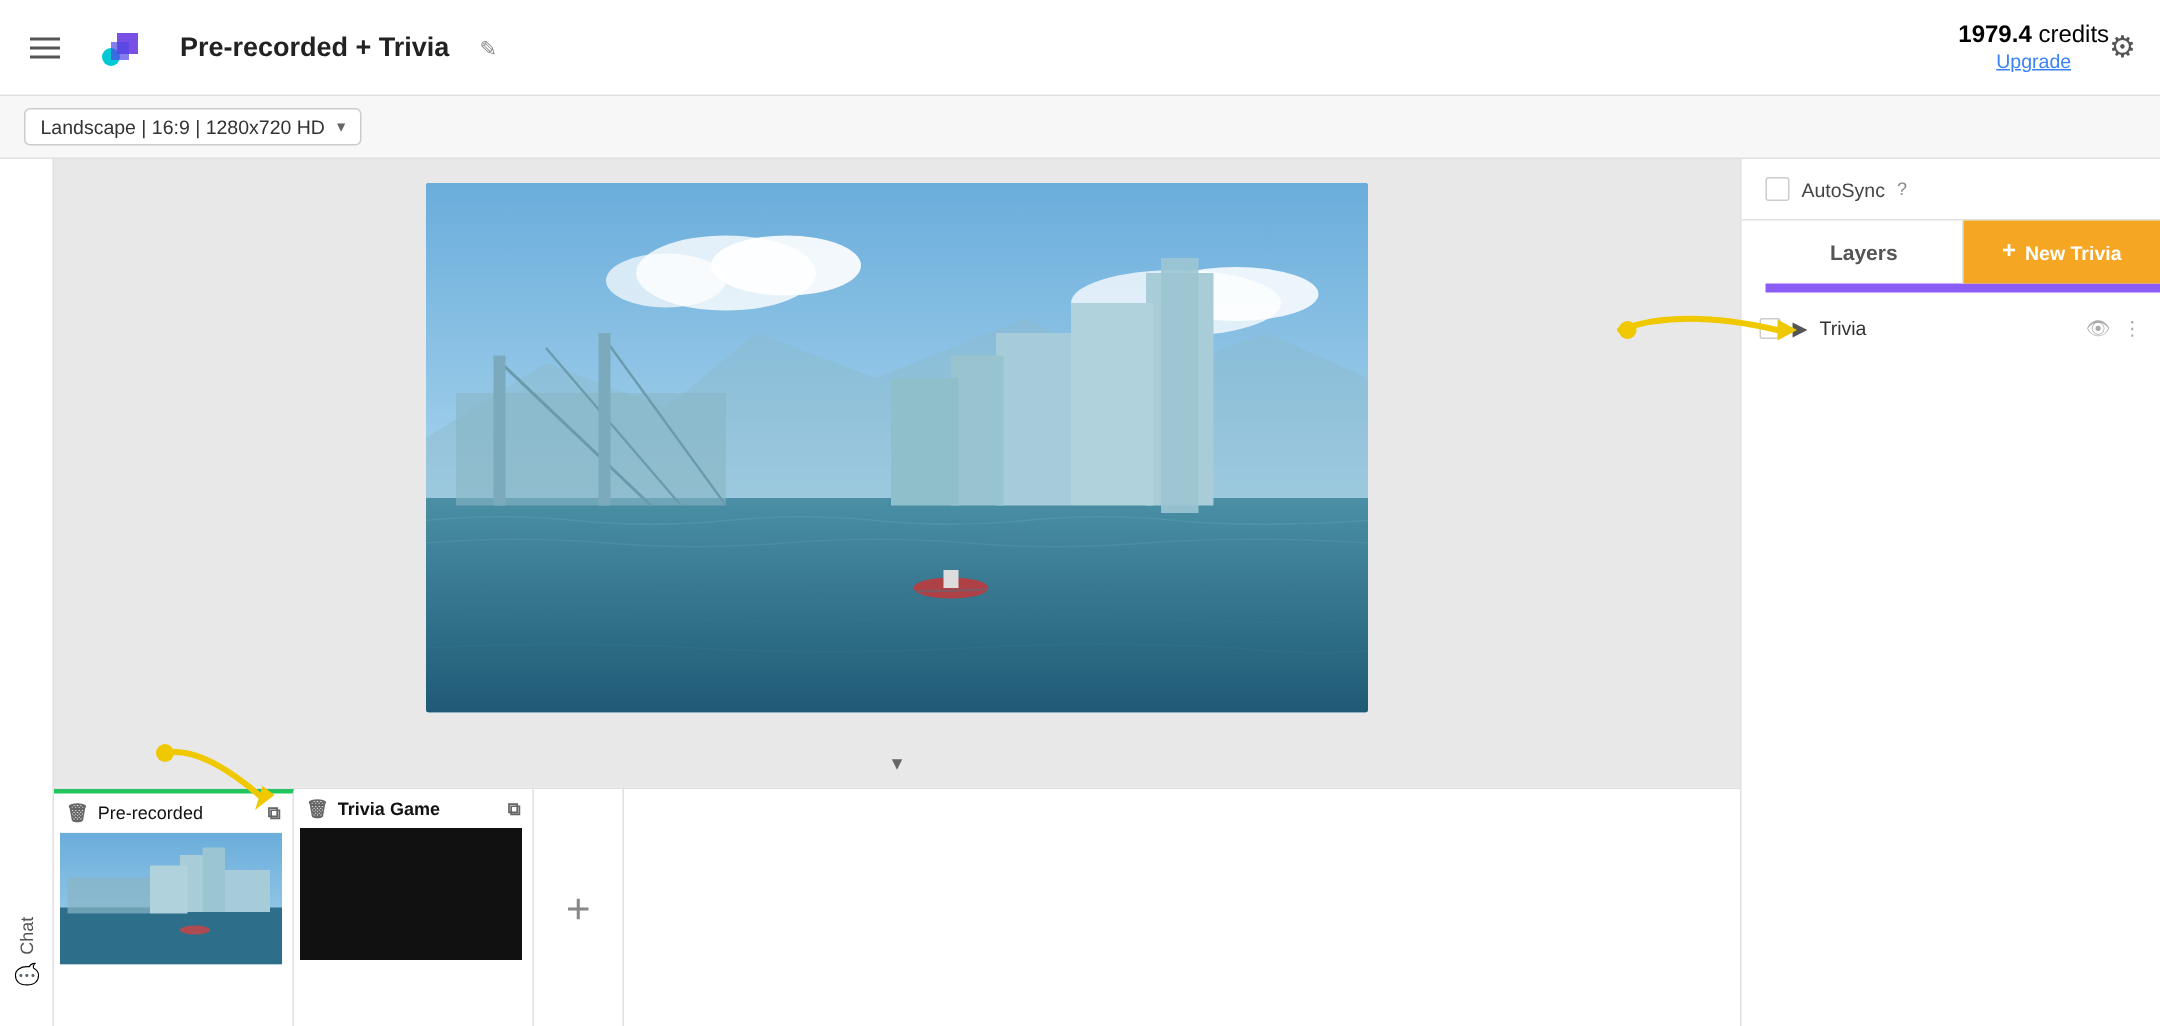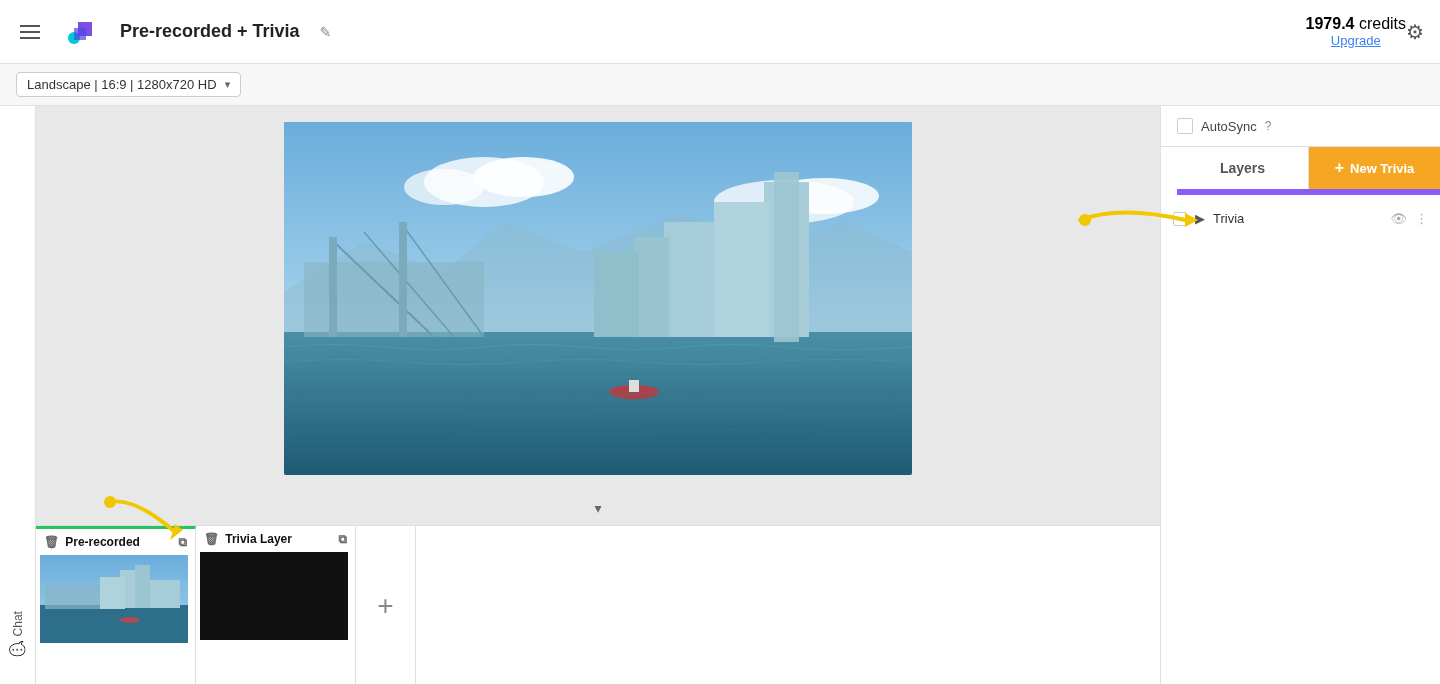--- a/index.html
+++ b/index.html
@@ -275,21 +275,21 @@
         <span class="chevron-down">▾</span>
       </div>
     </div>
 
     <div class="scenes-row">
 
       <div class="scene-item active">
         <div class="scene-header">
           <div class="scene-header-left">
             <span class="trash-icon">🗑</span>
-            <span style="font-size:12px; font-weight:700; color:#111;">Pre-recorded</span>
+            <span style="font-size:12px; font-weight:400; color:#111;">Pre-recorded</span>
           </div>
           <span class="copy-icon">⧉</span>
         </div>
         <div class="scene-thumbnail">
           <svg width="148" height="88" viewBox="0 0 148 88">
             <defs>
               <linearGradient id="thumbSky" x1="0" y1="0" x2="0" y2="1">
                 <stop offset="0%" stop-color="#6aaddb"></stop>
                 <stop offset="100%" stop-color="#a8d4ed"></stop>
               </linearGradient>
@@ -303,21 +303,21 @@
             <rect x="5" y="30" width="55" height="24" fill="#88b5c5" opacity="0.7"></rect>
             <ellipse cx="90" cy="65" rx="10" ry="3" fill="#cc4444" opacity="0.8"></ellipse>
           </svg>
         </div>
       </div>
 
       <div class="scene-item">
         <div class="scene-header">
           <div class="scene-header-left">
             <span class="trash-icon">🗑</span>
-            <span style="font-size:12px; font-weight:600; color:#111;">Trivia Layer</span>
+            <span style="font-size:12px; font-weight:600; color:#111;">Trivia Game</span>
           </div>
           <span class="copy-icon">⧉</span>
         </div>
         <div class="scene-thumbnail">
           <div class="thumbnail-black" style="width:148px; height:88px;"></div>
         </div>
       </div>
 
       <div class="add-scene">
         <span>+</span>

